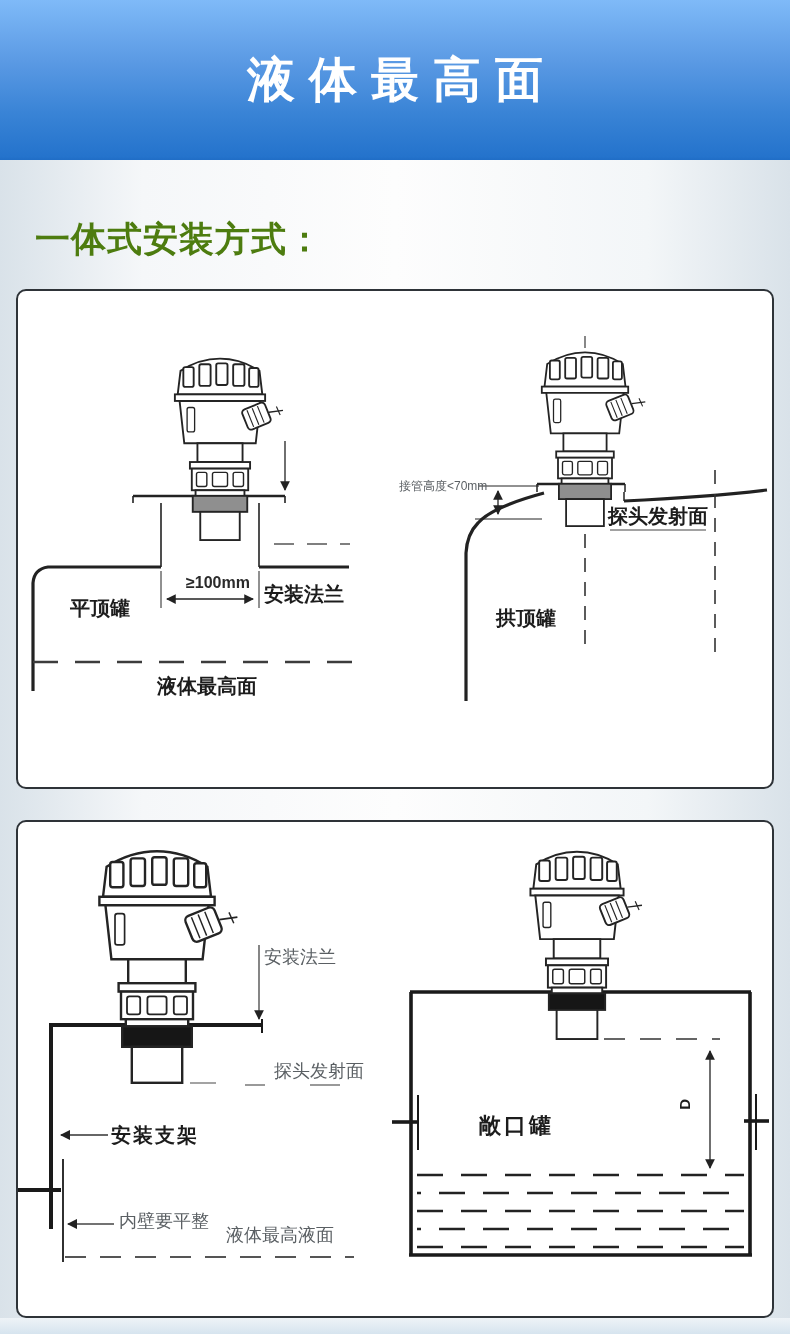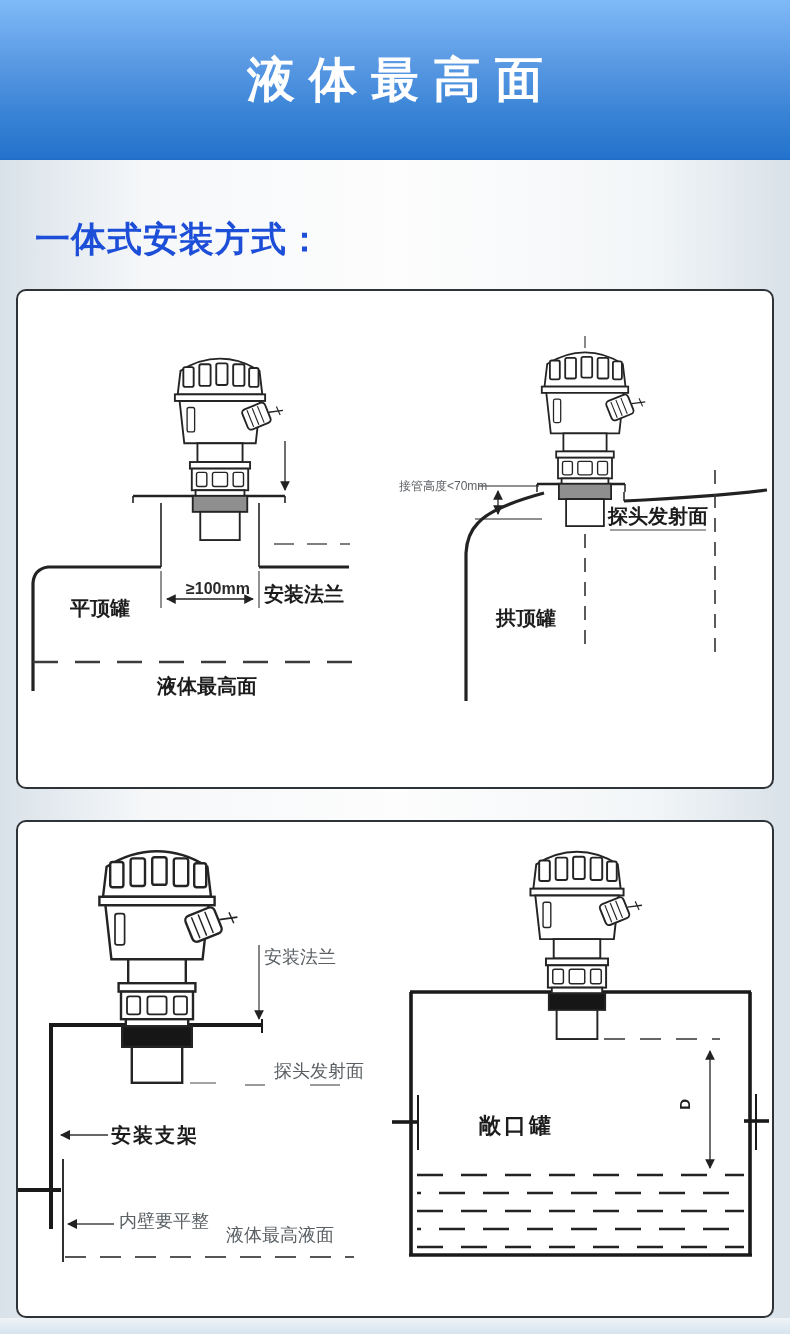--- a/index.html
+++ b/index.html
@@ -13,21 +13,21 @@
     position:absolute;left:0;top:0;width:790px;height:160px;
     background:linear-gradient(180deg,#7fbaf8 0%,#5b9ae4 38%,#3a84d6 70%,#2473cc 98%,#1f6dc6 100%);
   }
   .banner-title{
     position:absolute;left:0;right:0;top:48px;text-align:center;
     font-size:48px;font-weight:bold;color:#ffffff;letter-spacing:14px;text-indent:14px;
   }
   
   .section-title{
     position:absolute;left:35px;top:216px;
-    font-size:35px;font-weight:bold;color:#1d4ed8;letter-spacing:1px;
+    font-size:35px;font-weight:bold;color:#4d7c0f;letter-spacing:1px;
   }
   
   .panel{
     position:absolute;left:16px;width:758px;background:#ffffff;
     border:2px solid #2e3338;border-radius:10px;box-sizing:border-box;
   }
   .panel1{top:289px;height:500px;}
   .panel2{top:820px;height:498px;}
   .panel svg.draw{position:absolute;left:0;top:0;}
   
@@ -144,21 +144,21 @@
       <line x1="480" y1="200" x2="480" y2="223" stroke-width="1.3" marker-start="url(#arr)" marker-end="url(#arr)"></line>
 
       <line x1="592" y1="239" x2="688" y2="239" stroke-width="1.2" stroke="#444"></line>
 
       <line x1="567" y1="243" x2="567" y2="361" stroke-width="1.6" stroke="#333" stroke-dasharray="14 10"></line>
       <line x1="697" y1="179" x2="697" y2="361" stroke-width="1.6" stroke="#333" stroke-dasharray="14 10"></line>
     </g>
     <use href="#sensor" transform="translate(513,56) scale(0.9)" class="ring-gray"></use>
   </svg>
 
-  <div class="lbl lbl-black fs16" style="left:168px;top:283px;margin-top:6px;">≥100mm</div>
+  <div class="lbl lbl-black fs16" style="left:168px;top:283px;">≥100mm</div>
   <div class="lbl lbl-black fs20" style="left:246px;top:292px;">安装法兰</div>
   <div class="lbl lbl-black fs20" style="left:52px;top:306px;text-align:right;">平顶罐</div>
   <div class="lbl lbl-black fs20" style="left:139px;top:384px;">液体最高面</div>
   <div class="lbl lbl-gray fs14" style="left:381px;top:189px;">接管高度&lt;70mm</div>
   <div class="lbl lbl-black fs20" style="left:590px;top:214px;">探头发射面</div>
   <div class="lbl lbl-black fs20" style="left:478px;top:316px;">拱顶罐</div>
 </div>
 
 <div class="panel panel2">
   <svg class="draw" width="754" height="494" viewBox="0 0 754 494">

